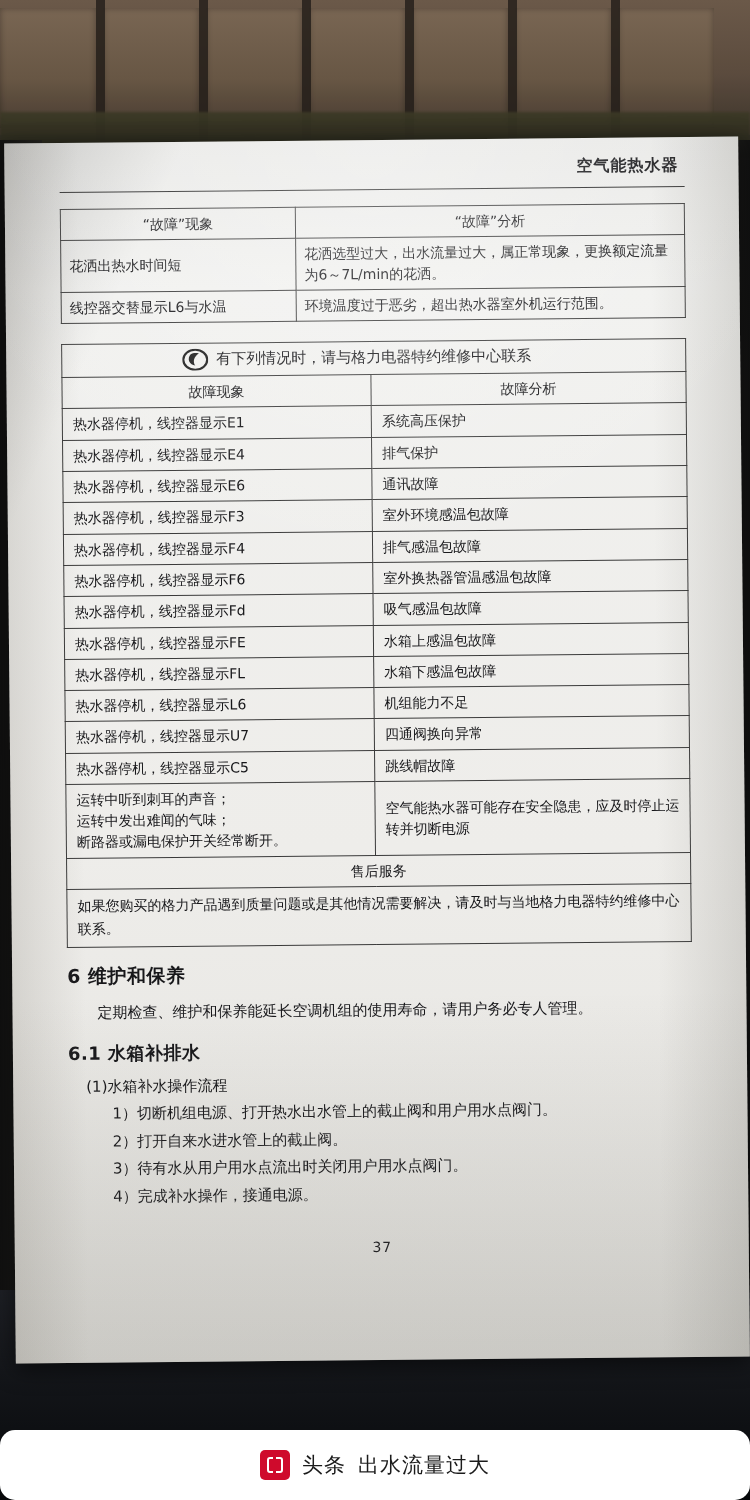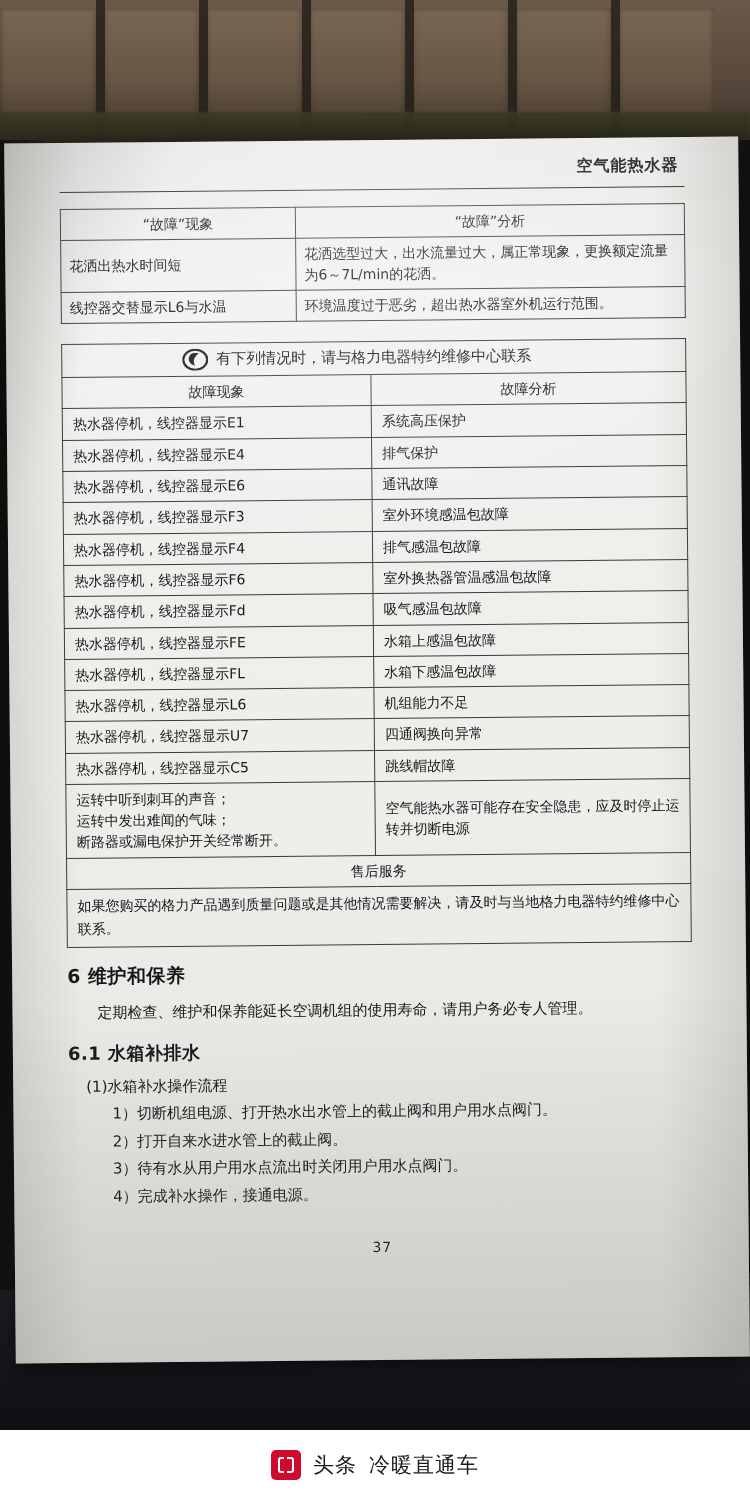--- a/index.html
+++ b/index.html
@@ -214,20 +214,21 @@
     position: absolute;
     left: 0;
     bottom: 0;
     width: 750px;
     height: 70px;
     background: #fff;
     display: flex;
     align-items: center;
     justify-content: center;
     gap: 12px;
+    border-radius: 15px;
   }
   .wm-logo {
     width: 30px; height: 30px;
     background: #cf0a2c;
     border-radius: 5px;
     position: relative;
     flex: 0 0 auto;
   }
   .wm-logo::before {
     content: "";
@@ -397,16 +398,16 @@
       <p class="list-l2">3）待有水从用户用水点流出时关闭用户用水点阀门。</p>
       <p class="list-l2">4）完成补水操作，接通电源。</p>
 
       <div class="page-no">37</div>
     </div>
   </div>
 
   <div class="watermark">
     <span class="wm-logo"></span>
     <span class="wm-text">头条</span>
-    <span class="wm-text">冷暖直通车</span>
+    <span class="wm-text">出水流量过大</span>
   </div>
 
 </div>
 
 </body></html>

